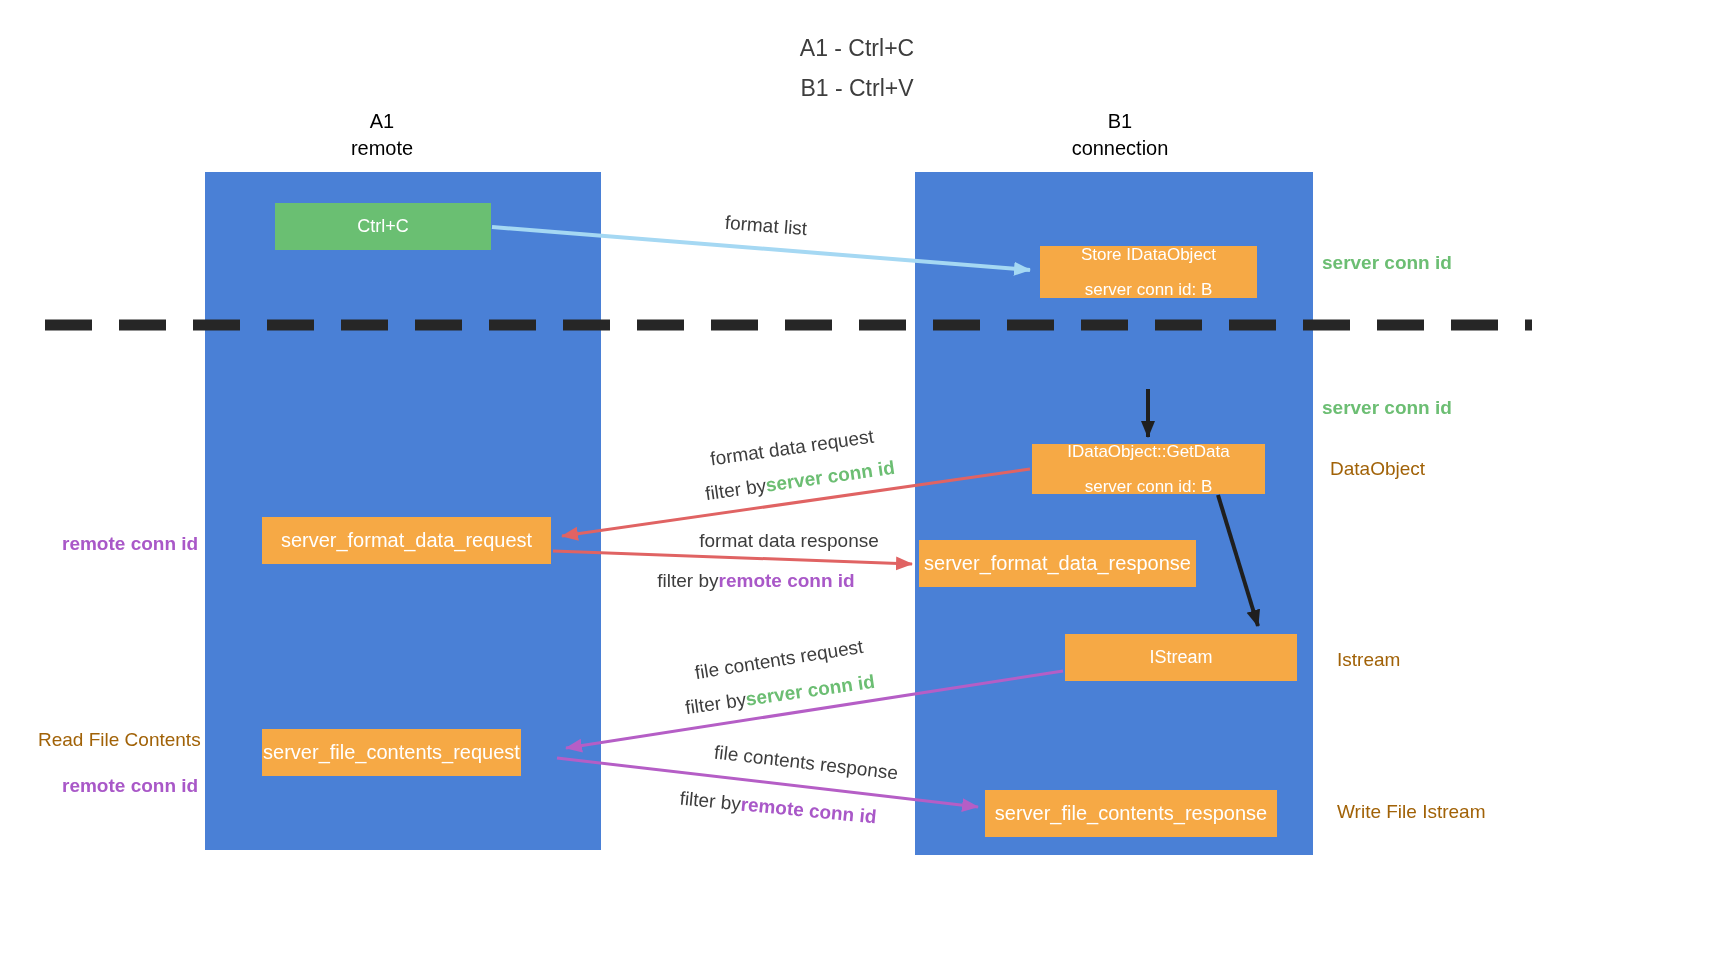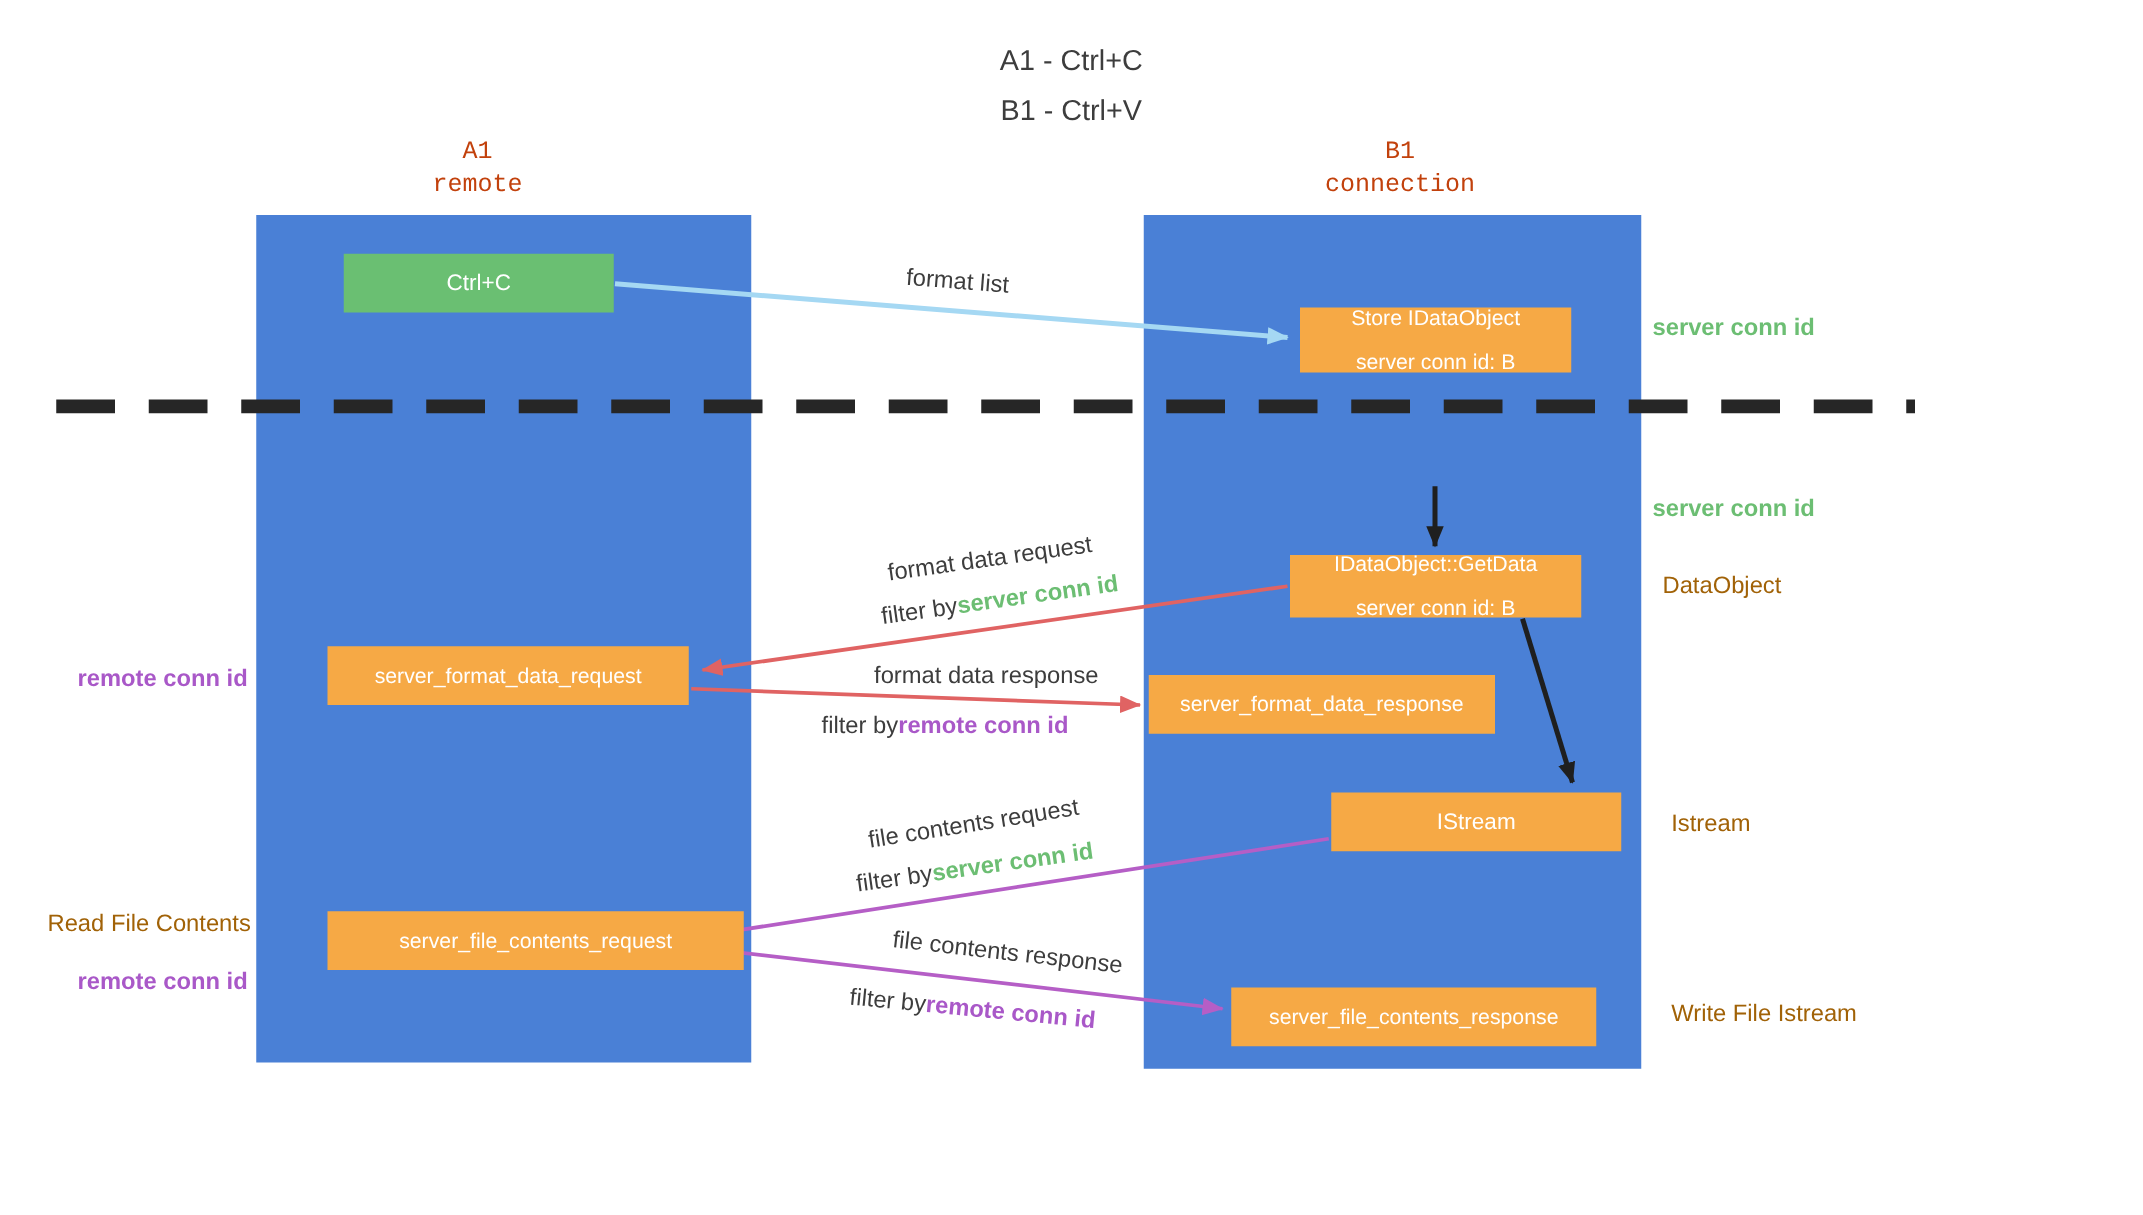--- a/index.html
+++ b/index.html
@@ -1,29 +1,29 @@
 <!DOCTYPE html>
 <html><head>
 <meta charset="utf-8">
 <style>
   * { margin:0; padding:0; box-sizing:border-box; }
   html,body { background:#ffffff; }
   body { font-family:"Liberation Sans","DejaVu Sans",sans-serif; }
   .canvas { position:relative; width:1714px; height:972px; background:#ffffff; overflow:hidden; color:#3b3b3b; }
 
   .title { position:absolute; left:0; right:0; top:28px; text-align:center; font-size:23px; line-height:40px; color:#3d3d3d; z-index:4; }
-  .col-label { position:absolute; width:220px; text-align:center; font-size:20px; line-height:27px; color:#c2410c; z-index:4;font-family:Liberation Mono, monospace; }
+  .col-label { position:absolute; width:220px; text-align:center; font-size:20px; line-height:27px; color:#000000; z-index:4; }
 
   .column { position:absolute; background:#4A80D6; z-index:1; }
 
   svg.overlay { position:absolute; left:0; top:0; width:1714px; height:972px; z-index:2; }
 
   .node { position:absolute; display:flex; align-items:center; justify-content:center; color:#ffffff; text-align:center; font-size:18px; z-index:3; }
   .node.two-line { flex-direction:column; font-size:17px; line-height:23px; }
-  .node.small { font-size:17px; }
+  .node.small { font-size:20px; }
   .green { background:#6ABF72; }
   .orange { background:#F6A945;gap:12px; }
 
   .edge-label { position:absolute; white-space:nowrap; font-size:19px; color:#3d3d3d; z-index:4; }
   .side-label { position:absolute; white-space:nowrap; font-size:19px; color:#a16207; z-index:4; }
   .bold-green { color:#6CBE73; font-weight:bold; }
   .bold-purple { color:#A958C8; font-weight:bold; }
 </style>
 </head>
 <body>
@@ -100,21 +100,21 @@
   </div>
 
   <div class="node orange small" style="left:919px; top:540px; width:277px; height:47px;">
     <span>server_format_data_response</span>
   </div>
 
   <div class="node orange" style="left:1065px; top:634px; width:232px; height:47px;">
     <span>IStream</span>
   </div>
 
-  <div class="node orange small" style="left:262px; top:729px; width:333px; height:47px;">
+  <div class="node orange small" style="left:262px; top:729px; width:259px; height:47px;">
     <span>server_file_contents_request</span>
   </div>
 
   <div class="node orange small" style="left:985px; top:790px; width:292px; height:47px;">
     <span>server_file_contents_response</span>
   </div>
 
   <div class="edge-label" style="left:766px; top:226px; transform:translate(-50%,-50%) rotate(4.5deg);">format list</div>
 
   <div class="edge-label" style="left:792px; top:448px; transform:translate(-50%,-50%) rotate(-8deg);">format data request</div>

